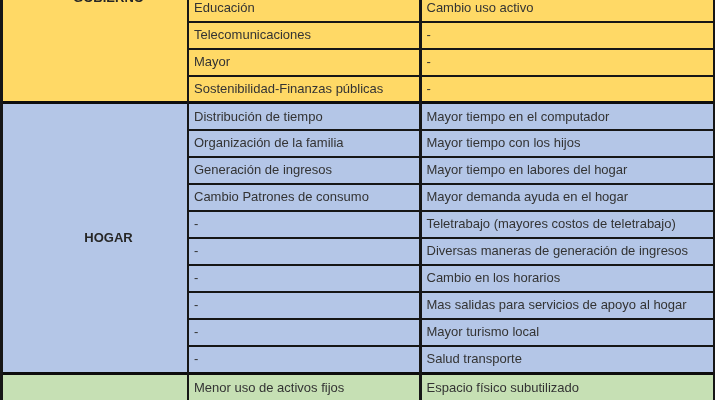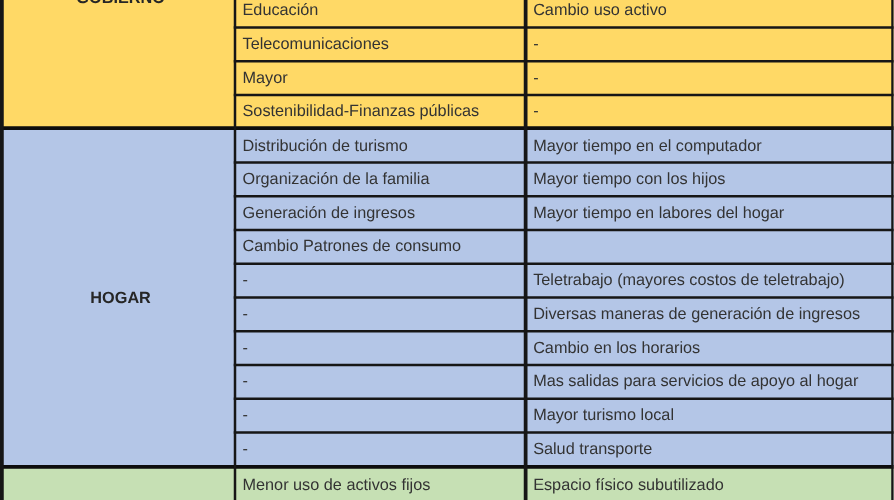--- a/index.html
+++ b/index.html
@@ -7,21 +7,21 @@
     position:relative; width:715px; height:400px; overflow:hidden;
     background:#ffffff;
     font-family:"Liberation Sans","DejaVu Sans",sans-serif;
   }
   .bg { position:absolute; left:0; width:715px; }
   .bg-gob   { top:0;       height:102.5px; background:#FFD966; }
   .bg-hogar { top:102.5px; height:270.5px; background:#B4C6E7; }
   .bg-verde { top:373px;   height:27px;    background:#C6E0B4; }
 
   .seclabel {
-    position:absolute; left:4px; width:185px; text-align:center;
+    position:absolute; left:16px; width:185px; text-align:center;
     font-weight:bold; font-size:13px; color:#262626; line-height:16px;
   }
   .lbl-gob   { top:-10px; }
   .lbl-hogar { top:230px; }
 
   .cell {
     position:absolute; height:26px; box-sizing:border-box;
     display:flex; align-items:center; padding-left:5px;
     font-size:13px; color:#333333; white-space:nowrap; overflow:hidden;
   }
@@ -47,27 +47,28 @@
 
   <div class="cell c2" style="top:-6px">Educación</div>
   <div class="cell c3" style="top:-6px">Cambio uso activo</div>
   <div class="cell c2" style="top:21.5px">Telecomunicaciones</div>
   <div class="cell c3" style="top:21.5px">-</div>
   <div class="cell c2" style="top:48.5px">Mayor</div>
   <div class="cell c3" style="top:48.5px">-</div>
   <div class="cell c2" style="top:75.5px">Sostenibilidad-Finanzas públicas</div>
   <div class="cell c3" style="top:75.5px">-</div>
 
-  <div class="cell c2" style="top:103.5px">Distribución de turismo</div>
+  <div class="cell c2" style="top:103.5px">Distribución de tiempo</div>
   <div class="cell c3" style="top:103.5px">Mayor tiempo en el computador</div>
   <div class="cell c2" style="top:129.5px">Organización de la familia</div>
   <div class="cell c3" style="top:129.5px">Mayor tiempo con los hijos</div>
   <div class="cell c3" style="top:156.5px">Mayor tiempo en labores del hogar</div>
   <div class="cell c2" style="top:156.5px">Generación de ingresos</div>
   <div class="cell c2" style="top:183.5px">Cambio Patrones de consumo</div>
+  <div class="cell c3" style="top:183.5px">Mayor demanda ayuda en el hogar</div>
   <div class="cell c2" style="top:210.5px">-</div>
   <div class="cell c3" style="top:210.5px">Teletrabajo (mayores costos de teletrabajo)</div>
   <div class="cell c2" style="top:237.5px">-</div>
   <div class="cell c3" style="top:237.5px">Diversas maneras de generación de ingresos</div>
   <div class="cell c2" style="top:264.5px">-</div>
   <div class="cell c3" style="top:264.5px">Cambio en los horarios</div>
   <div class="cell c2" style="top:291.5px">-</div>
   <div class="cell c3" style="top:291.5px">Mas salidas para servicios de apoyo al hogar</div>
   <div class="cell c2" style="top:318.5px">-</div>
   <div class="cell c3" style="top:318.5px">Mayor turismo local</div>

